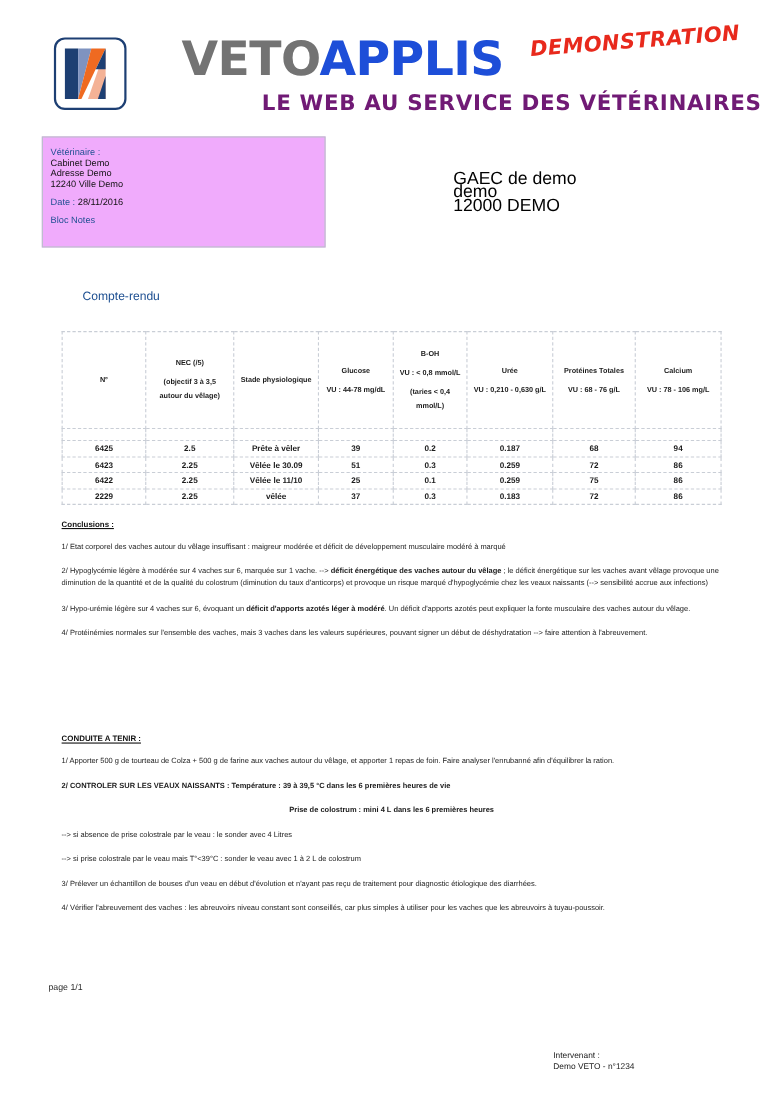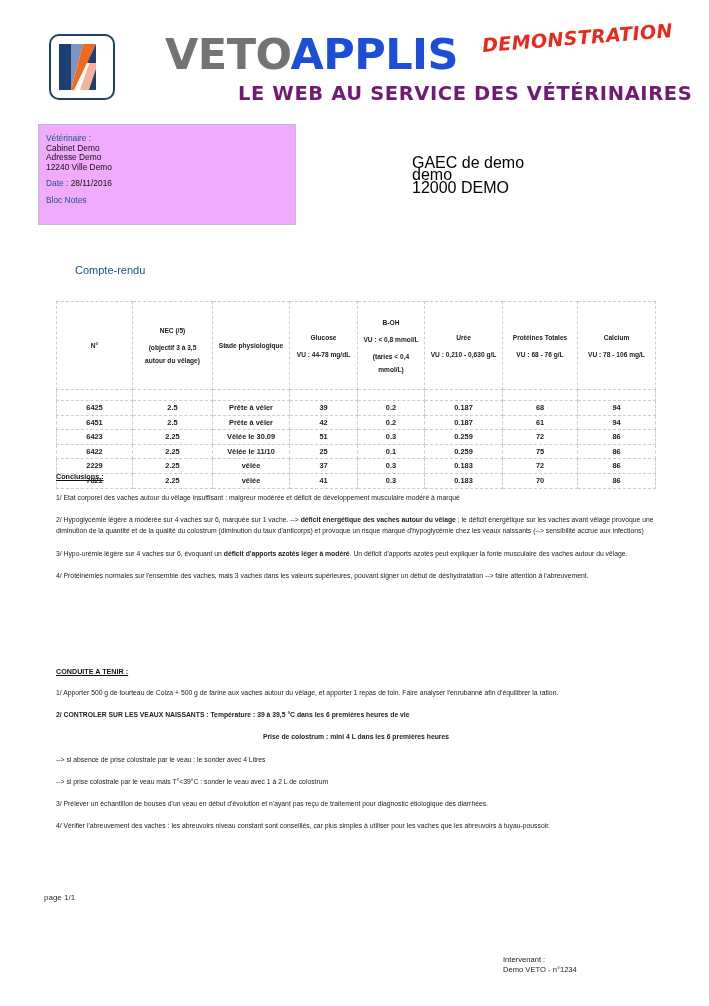--- a/index.html
+++ b/index.html
@@ -328,30 +328,20 @@
       <td class="v-normal">6425</td>
       <td class="v-normal">2.5</td>
       <td class="v-normal">Prête à vêler</td>
       <td class="v-alert">39</td>
       <td class="v-normal">0.2</td>
       <td class="v-warn">0.187</td>
       <td class="v-normal">68</td>
       <td class="v-normal">94</td>
     </tr>
     <tr>
-      <td class="v-normal">6451</td>
-      <td class="v-normal">2.5</td>
-      <td class="v-normal">Prête à vêler</td>
-      <td class="v-warn">42</td>
-      <td class="v-normal">0.2</td>
-      <td class="v-warn">0.187</td>
-      <td class="v-normal">61</td>
-      <td class="v-normal">94</td>
-    </tr>
-    <tr>
       <td class="v-normal">6423</td>
       <td class="v-warn">2.25</td>
       <td class="v-normal">Vêlée le 30.09</td>
       <td class="v-normal">51</td>
       <td class="v-normal">0.3</td>
       <td class="v-normal">0.259</td>
       <td class="v-warn">72</td>
       <td class="v-normal">86</td>
     </tr>
     <tr>
@@ -365,30 +355,20 @@
       <td class="v-normal">86</td>
     </tr>
     <tr>
       <td class="v-normal">2229</td>
       <td class="v-warn">2.25</td>
       <td class="v-normal">vêlée</td>
       <td class="v-alert">37</td>
       <td class="v-normal">0.3</td>
       <td class="v-warn">0.183</td>
       <td class="v-warn">72</td>
-      <td class="v-normal">86</td>
-    </tr>
-    <tr>
-      <td class="v-normal">7821</td>
-      <td class="v-warn">2.25</td>
-      <td class="v-normal">vêlée</td>
-      <td class="v-warn">41</td>
-      <td class="v-normal">0.3</td>
-      <td class="v-warn">0.183</td>
-      <td class="v-normal">70</td>
       <td class="v-normal">86</td>
     </tr>
   </tbody>
 </table>
 
 <div class="body-text" style="top:472px;">
   <div class="blk-title">Conclusions :</div>
   <div class="para">1/ Etat corporel des vaches autour du vêlage insuffisant : maigreur modérée et déficit de développement musculaire modéré à marqué</div>
   <div class="para"><span>2/ Hypoglycémie légère à modérée sur 4 vaches sur 6, marquée sur 1 vache. --&gt; </span><b>déficit énergétique des vaches autour du vêlage</b><span> ; le déficit énergétique sur les vaches avant vêlage provoque une diminution de la quantité et de la qualité du colostrum (diminution du taux d'anticorps) et provoque un risque marqué d'hypoglycémie chez les veaux naissants (--&gt; sensibilité accrue aux infections)</span></div>
   <div class="para"><span>3/ Hypo-urémie légère sur 4 vaches sur 6, évoquant un </span><b>déficit d'apports azotés léger à modéré</b><span>. Un déficit d'apports azotés peut expliquer la fonte musculaire des vaches autour du vêlage.</span></div>

